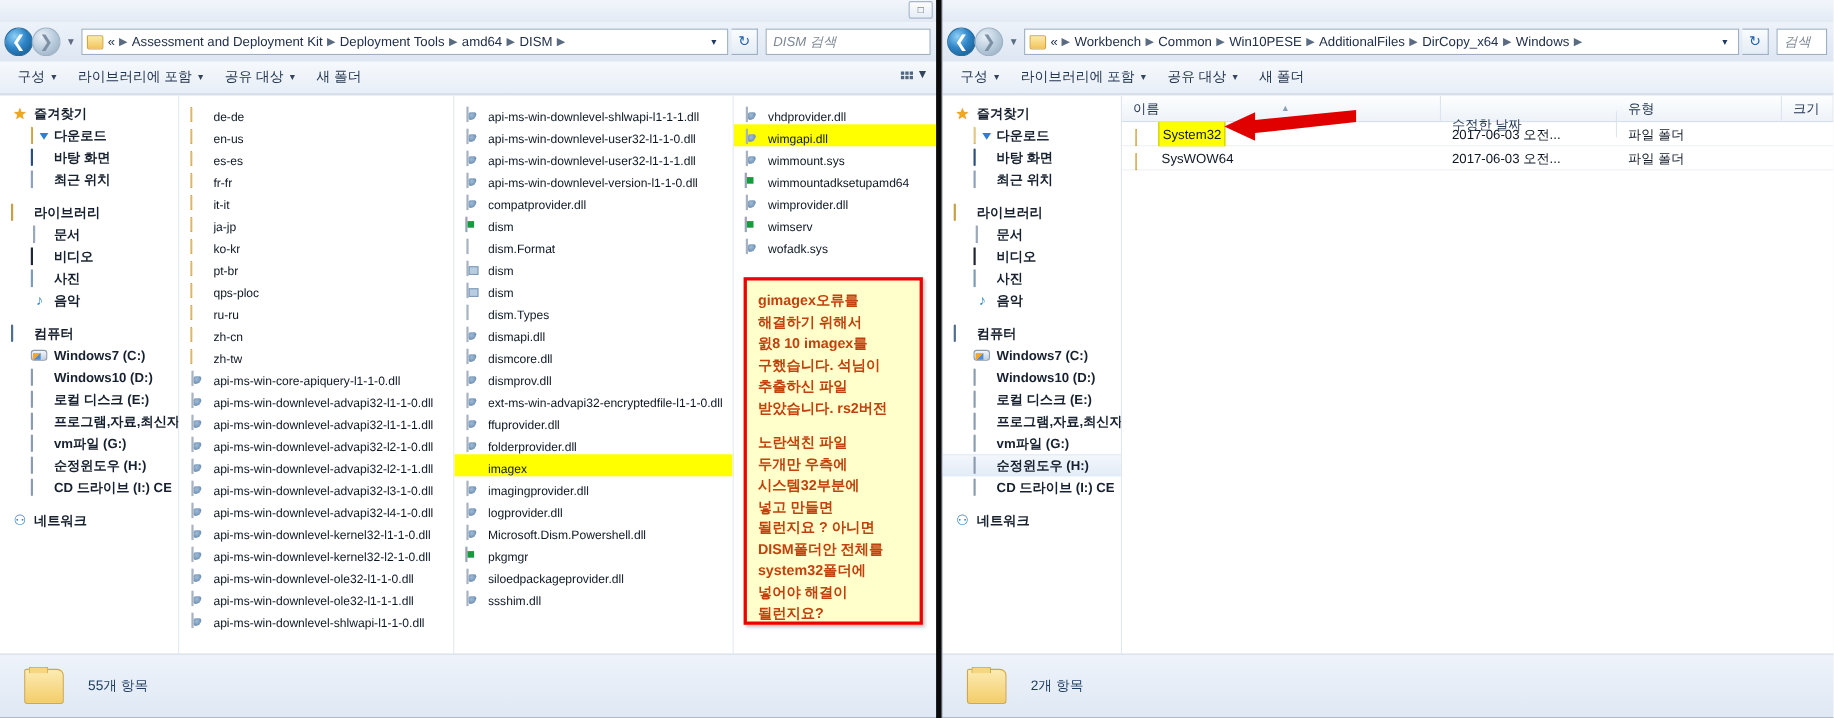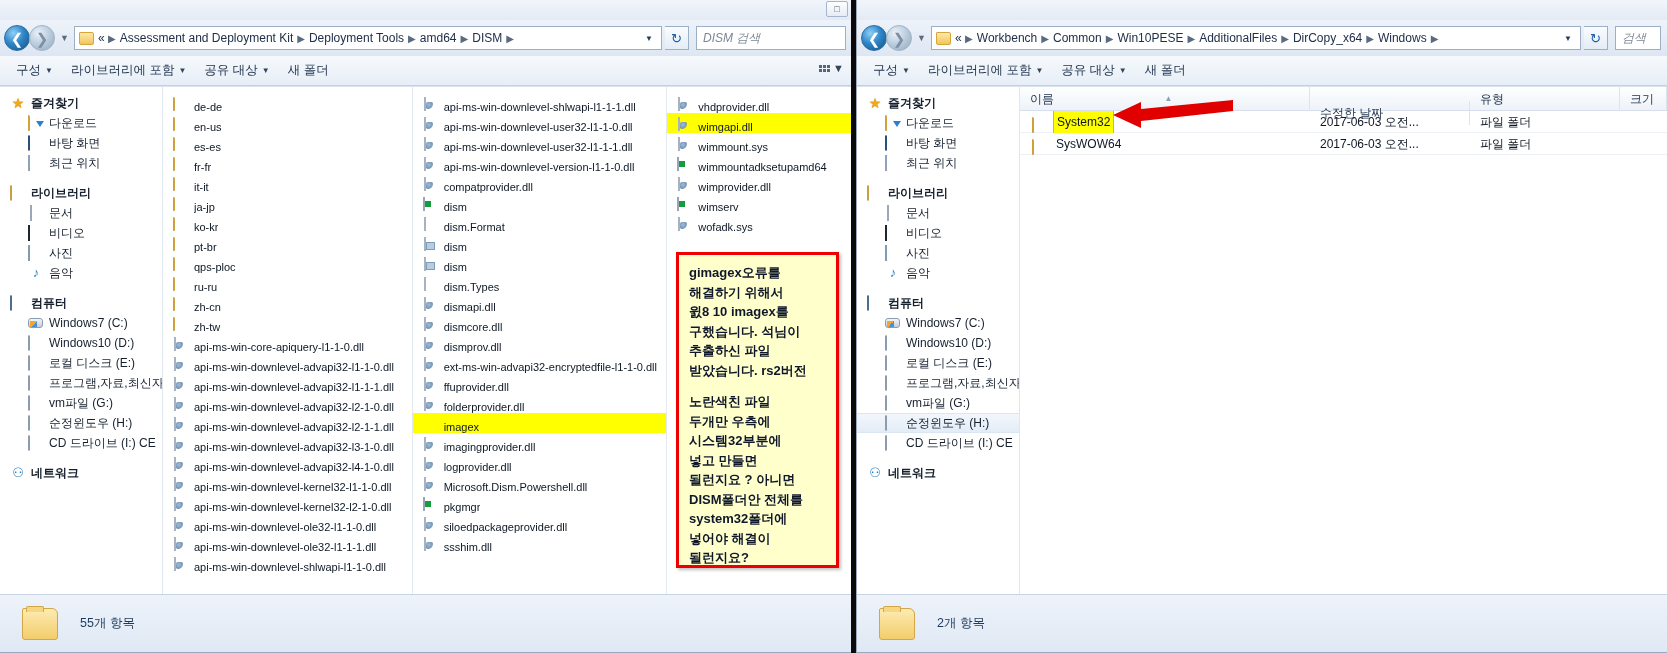--- a/index.html
+++ b/index.html
@@ -152,20 +152,21 @@
   .np-right { width: 163px; }
 
   .np-row {
     display: flex; align-items: center;
     height: 20px;
     padding-left: 14px;
     gap: 5px;
     white-space: nowrap;
     font-size: 12px;
     color: #16202e;
+    font-weight: bold;
   }
   .np-row.head { font-weight: bold; padding-left: 10px; }
   .np-row.child { padding-left: 28px; }
   .np-row.sel {
     background: linear-gradient(to bottom,#f3f7fc,#e3ecf7);
     border-top: 1px solid #dbe6f3;
     border-bottom: 1px solid #dbe6f3;
   }
   .np-gap { height: 10px; }
   .np-label { overflow: hidden; text-overflow: clip; text-align: center; }
@@ -398,21 +399,21 @@
     border: 3px solid #ee0000;
     box-shadow: 2px 2px 3px rgba(0,0,0,0.25);
     padding: 8px 6px 6px 10px;
     z-index: 40;
   }
   .note p {
     margin: 0;
     font-size: 13px;
     line-height: 19.5px;
     font-weight: bold;
-    color: #0f172a;
+    color: #c2410c;
     white-space: nowrap;
   }
   .note .gap { height: 12px; }
 
   
   .arrow {
     position: absolute;
     left: 1113px; top: 98px;
     width: 120px; height: 34px;
     z-index: 45;

